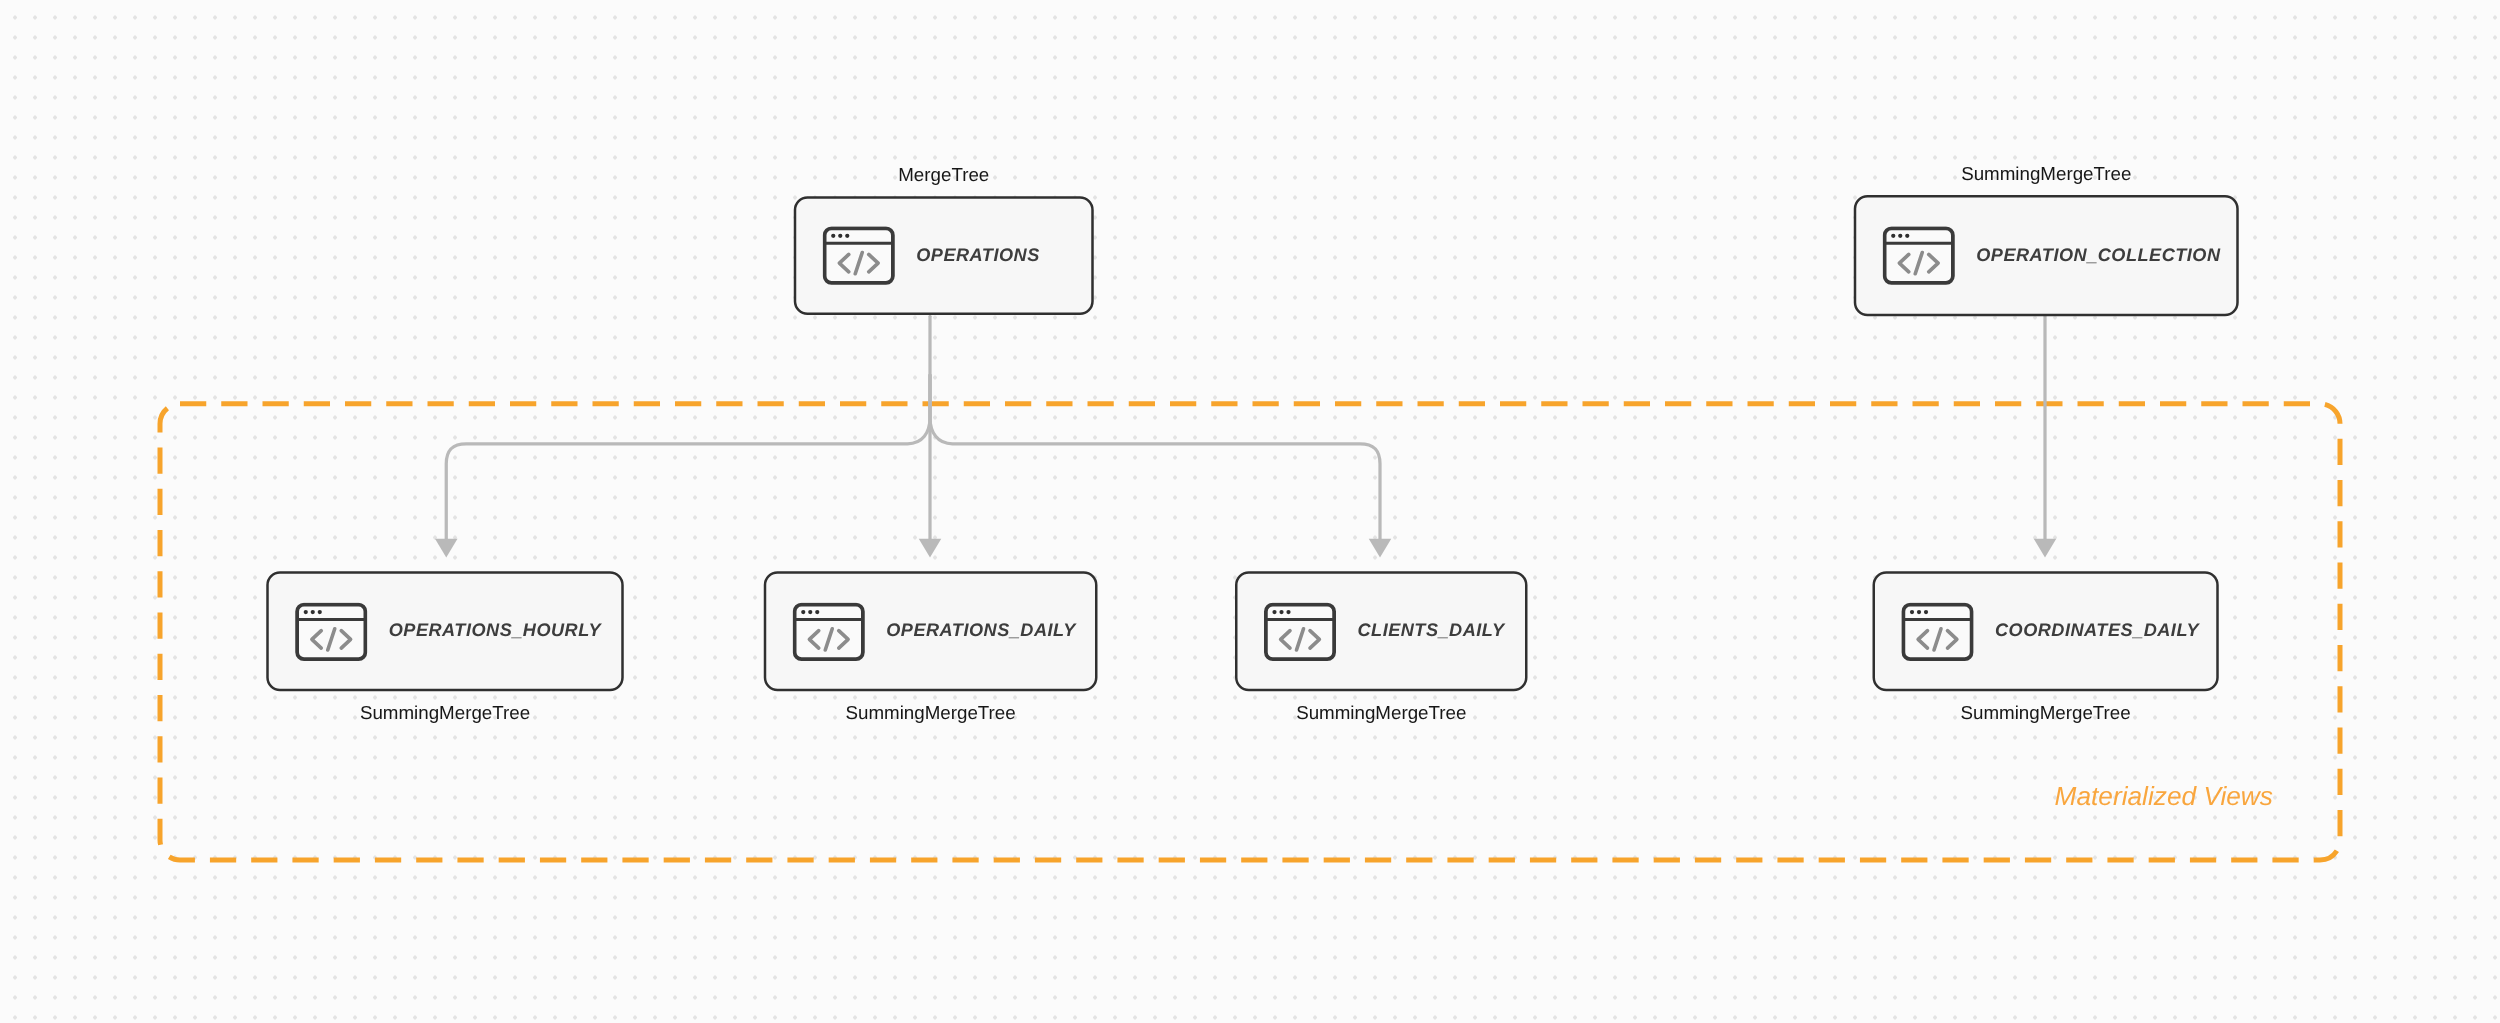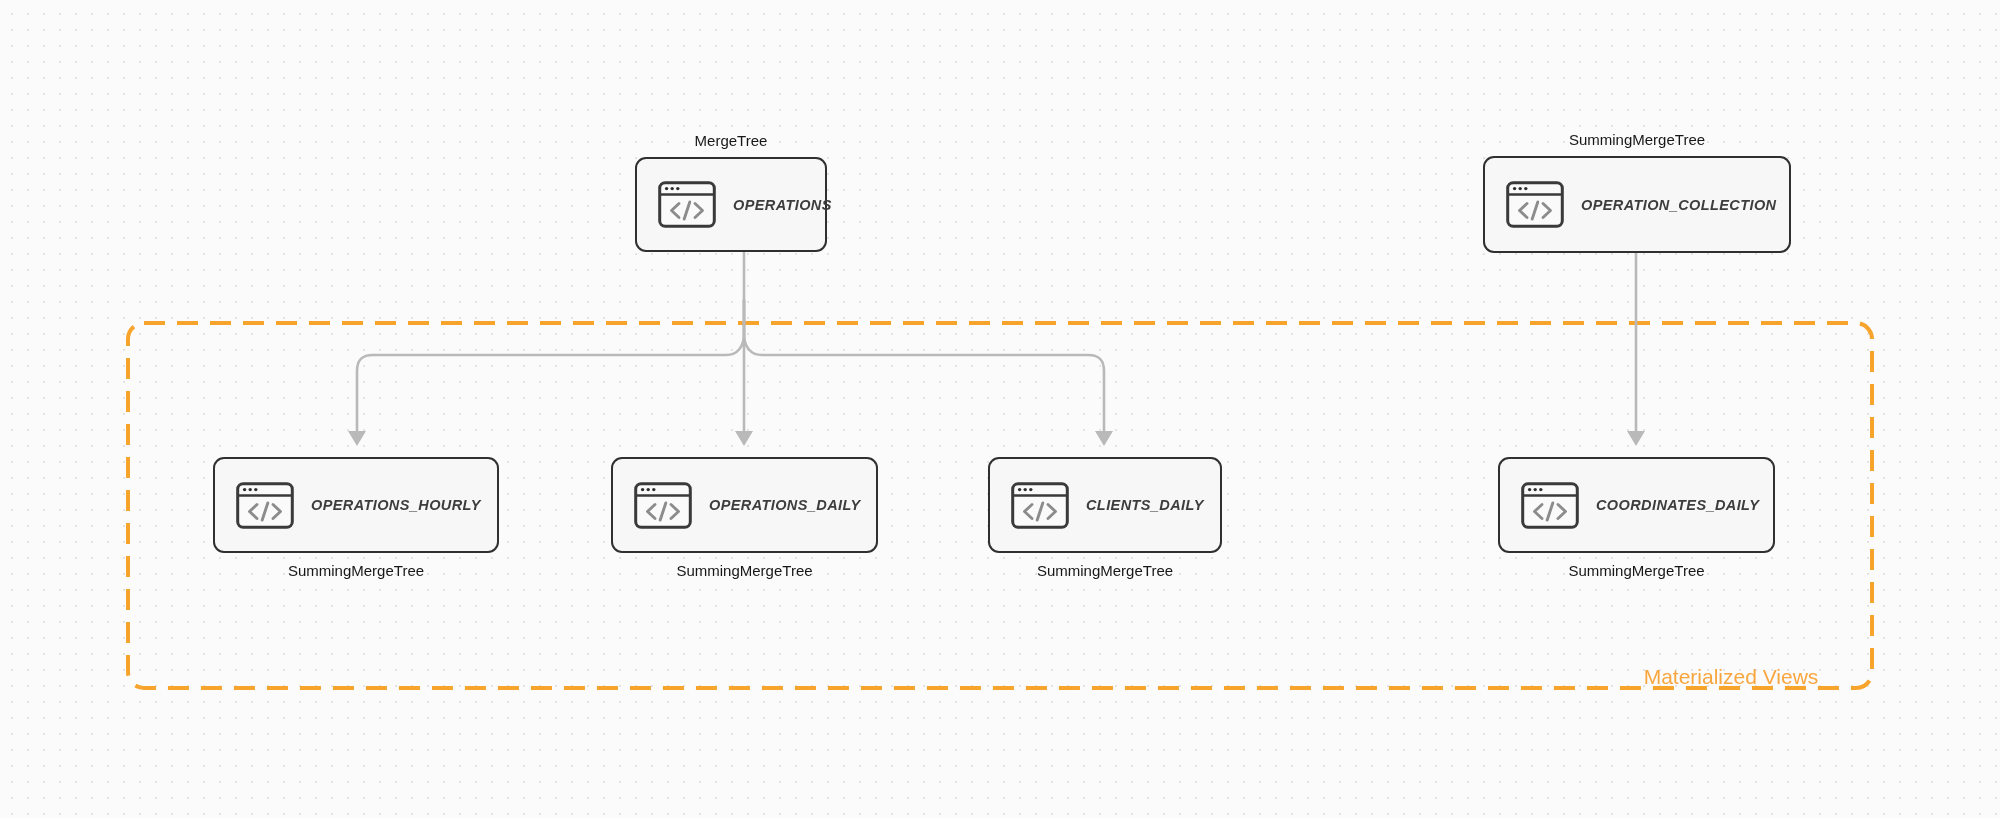--- a/index.html
+++ b/index.html
@@ -61,37 +61,38 @@
     font-size:15px;
     font-weight:400;
     color:var(--engine-text);
     white-space:nowrap;
     line-height:1;
   }
   .engine-label.above{ bottom:calc(100% + 11px); }
   .engine-label.below{ top:calc(100% + 12px); }
 
   
-  #node-operations          { left:635px;  top:157px; width:192px; height:95px; }
+  #node-operations          { left:635px;  top:157px; width:240px; height:95px; }
   #node-operation-collection{ left:1483px; top:156px; width:308px; height:97px; }
   #node-operations-hourly   { left:213px;  top:457px; width:286px; height:96px; }
   #node-operations-daily    { left:611px;  top:457px; width:267px; height:96px; }
   #node-clients-daily       { left:988px;  top:457px; width:234px; height:96px; }
   #node-coordinates-daily   { left:1498px; top:457px; width:277px; height:96px; }
 
   .group-label{
     position:absolute;
-    top:666px;
+    top:627px;
     left:1731px;
     transform:translateX(-50%);
     font-size:21px;
     font-weight:500;
     color:var(--accent-text);
     white-space:nowrap;
     line-height:22px;
+    font-style:italic;
   }
 </style>
 </head>
 <body>
 
 <div class="canvas">
 
   <svg class="layer" viewBox="0 0 2000 818">
 
     <rect x="128" y="323" width="1744" height="365" rx="16" fill="none" stroke="#F7A42C" stroke-width="4" stroke-dasharray="21 12"></rect>

